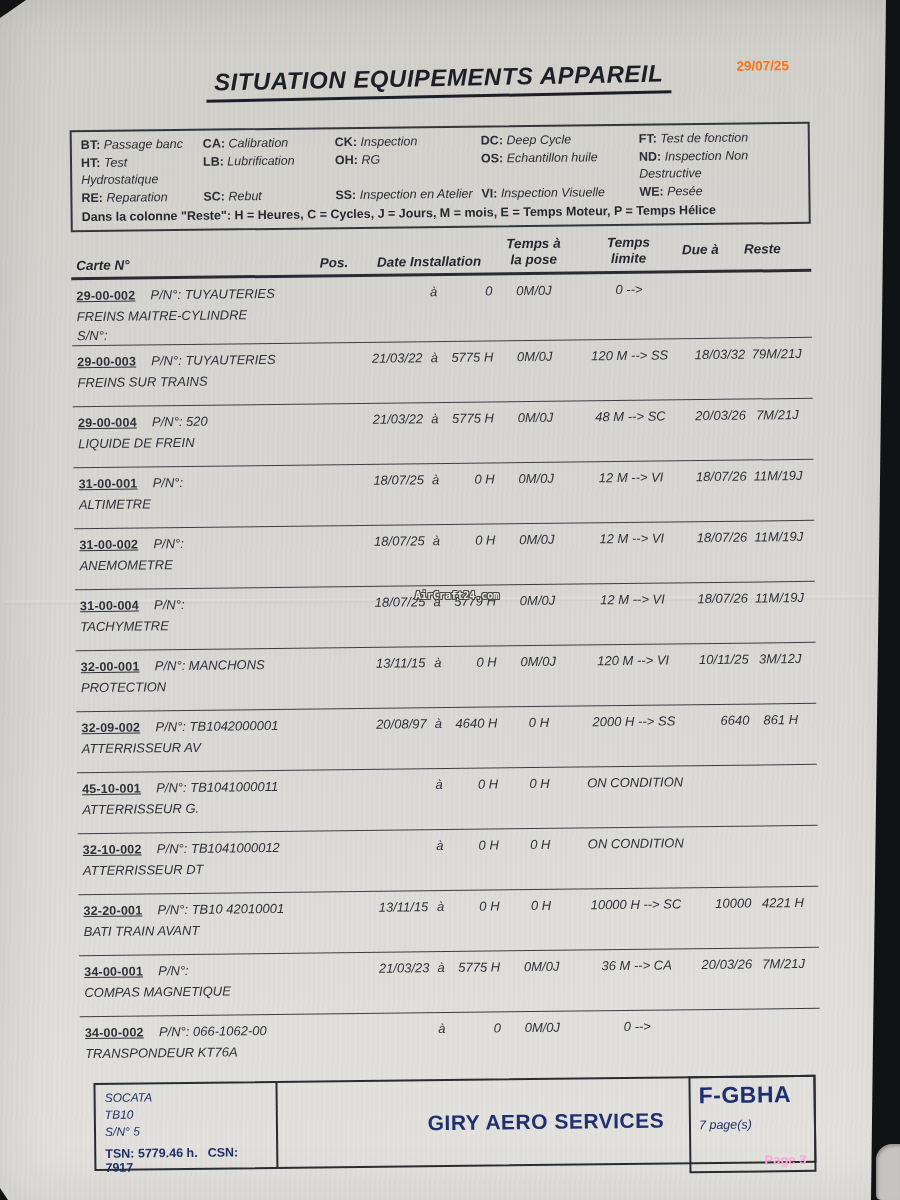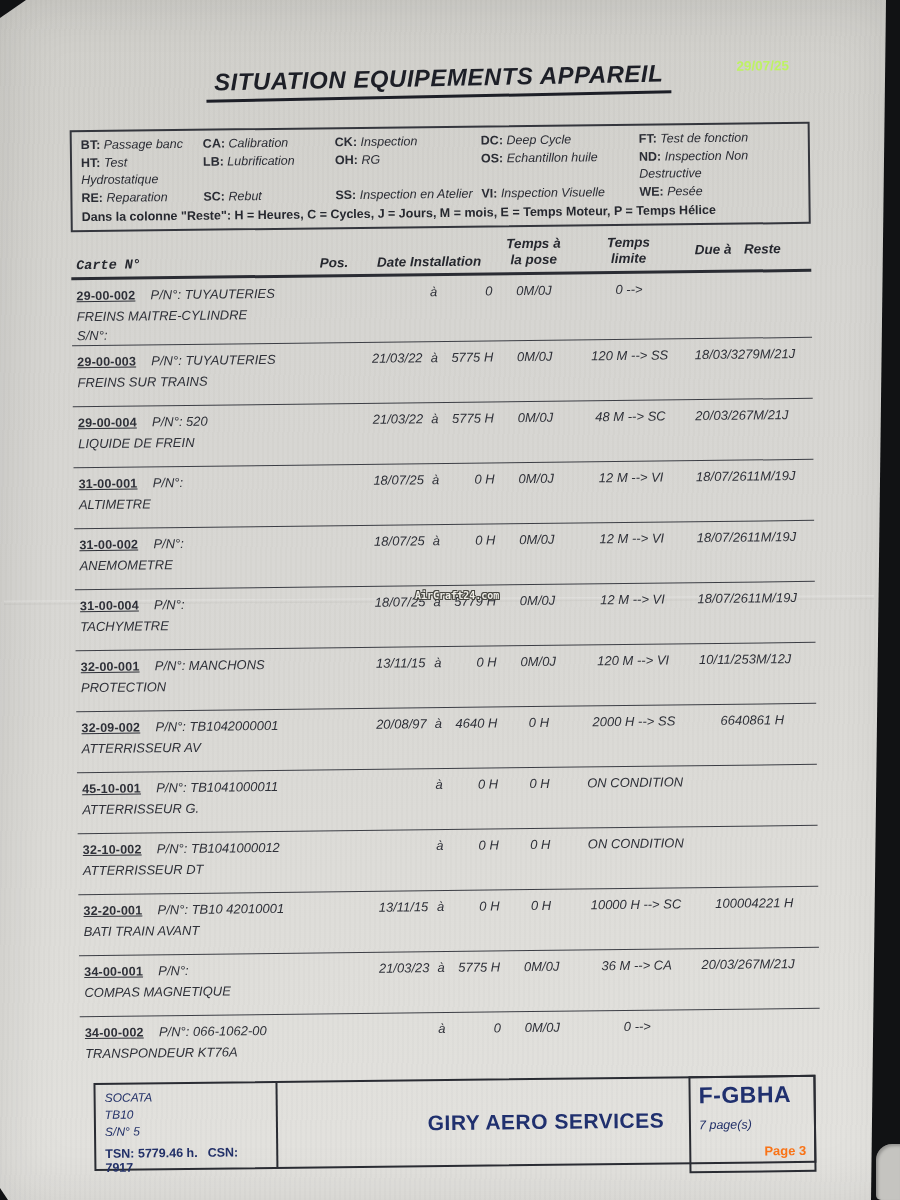--- a/index.html
+++ b/index.html
@@ -18,61 +18,61 @@
     background:linear-gradient(180deg,rgba(255,255,255,0.55),rgba(110,108,100,0.22));
     opacity:.45;transform:rotate(-0.35deg);}
   .corner-blob{position:absolute;right:0;bottom:0;width:24px;height:56px;background:#c5c4c0;
     border-radius:16px 0 0 5px;box-shadow:inset 2px 2px 3px rgba(0,0,0,.25);}
 
   .content{position:absolute;left:75px;top:0;width:740px;color:#2e3038;
     transform:rotate(-0.65deg);transform-origin:370px 600px;}
 
   
   .topbar{position:relative;height:126px;}
-  .report-date{position:absolute;right:20px;top:62px;font-weight:bold;font-size:13.5px;color:#bef264;}
+  .report-date{position:absolute;right:20px;top:62px;font-weight:bold;font-size:13.5px;color:#f97316;}
   .title-wrap{position:absolute;left:0;right:0;top:64px;text-align:center;}
   .page-title{display:inline-block;font-size:24px;font-weight:bold;font-style:italic;
     letter-spacing:.5px;color:#1d1f27;border-bottom:3px solid #1d1f27;
     padding:0 8px 3px;transform:rotate(-0.5deg);}
 
   
   .legend{border:2px solid #34363d;padding:5px 9px 4px;font-size:12.5px;color:#2b2d35;}
   .legend-row{display:grid;grid-template-columns:122px 132px 146px 158px 1fr;line-height:17.5px;}
   .lg-item .code{font-weight:bold;font-style:normal;}
   .lg-item .def{font-style:italic;}
   .legend-note{font-weight:bold;line-height:18px;margin-top:1px;color:#26282f;}
 
   
   .tgrid{display:grid;grid-template-columns:75px 220px 60px 14px 52px 83px 107px 62px 67px;}
 
   .thead{margin-top:9px;border-bottom:3px solid #2a2c33;padding-bottom:4px;align-items:end;
     font-weight:bold;font-style:italic;font-size:13.5px;color:#26282f;}
-  .thead .h-carte{padding-left:5px;font-family:Liberation Mono, monospace;}
+  .thead .h-carte{padding-left:5px;}
   .thead .h-pos{text-align:right;padding-right:18px;}
   .thead .h-date{grid-column:3 / span 3;text-align:center;}
   .thead .two{text-align:center;line-height:16px;}
-  .thead .h-due,.thead .h-reste{text-align:center;padding-bottom:9px;}
+  .thead .h-due,.thead .h-reste{text-align:left;padding-bottom:9px;}
   .thead .h-reste{text-align:left;padding-right:6px;}
 
   
   .row-block{border-top:1.5px solid #3c3e45;min-height:61px;padding-top:7px;
     font-size:13px;font-style:italic;box-sizing:border-box;}
   .row-block:first-child{border-top:none;}
   .row-line1{line-height:18px;align-items:baseline;}
   .cell{white-space:nowrap;}
   .cell.carte{font-style:normal;font-weight:bold;text-decoration:underline;padding-left:5px;font-size:12.5px;letter-spacing:.2px;}
   .cell.pn{padding-left:4px;}
   .cell.date{text-align:center;}
   .cell.a{text-align:center;}
   .cell.hours{text-align:right;}
   .cell.pose{text-align:center;}
   .cell.limite{text-align:center;}
   .cell.limite.left{text-align:left;padding-left:6px;}
   .cell.due{text-align:right;}
-  .cell.reste{text-align:left;padding-right:4px;}
+  .cell.reste{text-align:center;padding-right:4px;}
   .row-desc{line-height:19px;padding-left:5px;margin-top:2px;}
   .row-extra{line-height:19px;padding-left:5px;}
 
   
   .watermark{position:absolute;left:340px;top:589px;font-family:"DejaVu Sans Mono",monospace;
     font-size:10px;font-weight:bold;color:#efeee8;letter-spacing:0;
     text-shadow:1px 1px 0 #45453f,-1px -1px 0 #45453f,1px -1px 0 #45453f,-1px 1px 0 #45453f,0 1px 0 #45453f,0 -1px 0 #45453f;}
 
   
   .footer{position:relative;margin:6px 0 0 13px;width:722px;height:88px;color:#223068;}
@@ -80,21 +80,21 @@
   .f-left{width:182px;border-right:2px solid #2a2c33;box-sizing:border-box;padding:5px 0 0 9px;}
   .f-left .it{font-style:italic;font-size:12px;line-height:17px;}
   .f-left .tsnline{font-weight:bold;font-size:12.5px;margin-top:6px;}
   .f-left .tsnline span{margin-right:10px;}
   .f-mid{flex:1;display:flex;align-items:center;justify-content:center;}
   .f-company{font-weight:bold;font-size:21px;letter-spacing:.5px;color:#20306e;}
   .f-right{position:absolute;left:595px;top:0;width:127px;height:97px;border:2px solid #2a2c33;
     box-sizing:border-box;padding:4px 8px;background:transparent;}
   .f-reg{font-weight:bold;font-size:23px;color:#20306e;letter-spacing:.5px;}
   .f-pages{font-style:italic;font-size:12.5px;margin-top:9px;}
-  .f-page{position:absolute;right:8px;bottom:12px;font-weight:bold;font-size:13px;color:#f97316;}
+  .f-page{position:absolute;right:8px;bottom:3px;font-weight:bold;font-size:13px;color:#f9a8d4;}
 </style>
 </head>
 <body>
 
 <div class="paper">
   <div class="crease"></div>
 </div>
 
 <div class="content">
 

